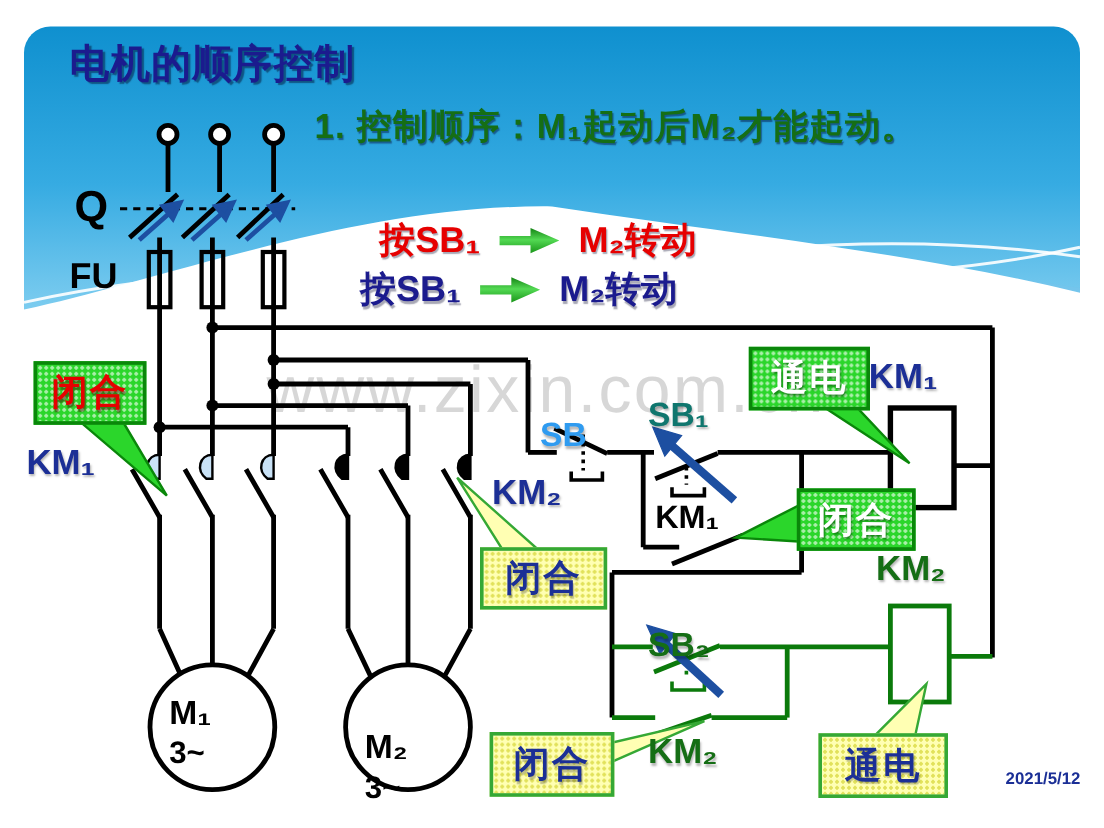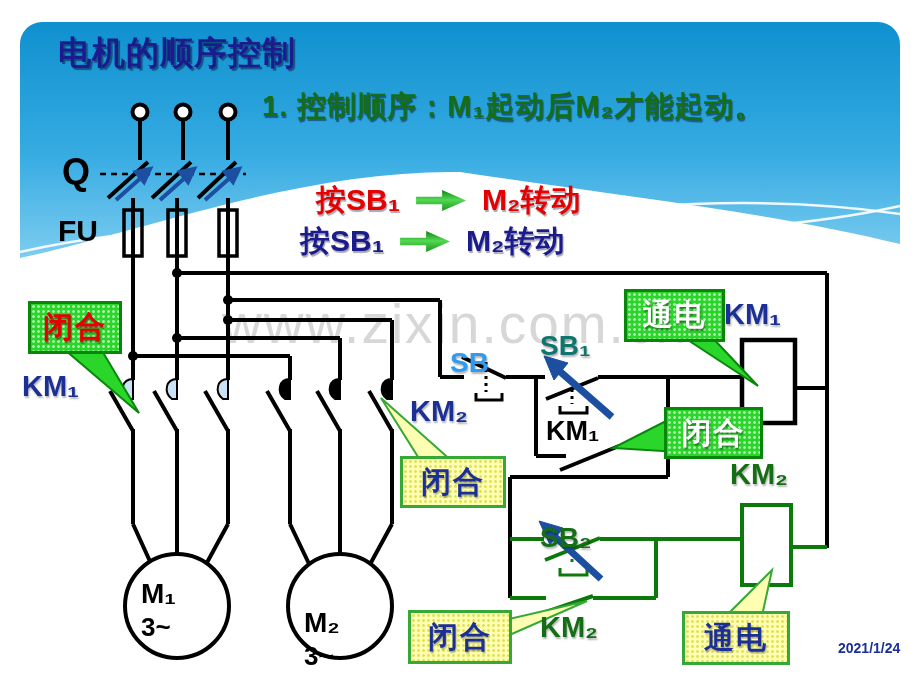--- a/index.html
+++ b/index.html
@@ -227,15 +227,15 @@
   <div class="callout yellow" style="left:400px;top:456px;width:100px;height:46px;">
     <span class="t-navy">闭合</span>
   </div>
   <div class="callout yellow" style="left:408px;top:610px;width:98px;height:48px;">
     <span class="t-navy">闭合</span>
   </div>
   <div class="callout yellow" style="left:682px;top:611px;width:102px;height:48px;">
     <span class="t-navy">通电</span>
   </div>
 
-  <div class="date">2021/1/24</div>
+  <div class="date">2021/5/12</div>
 
 </div>
 
 </body></html>

